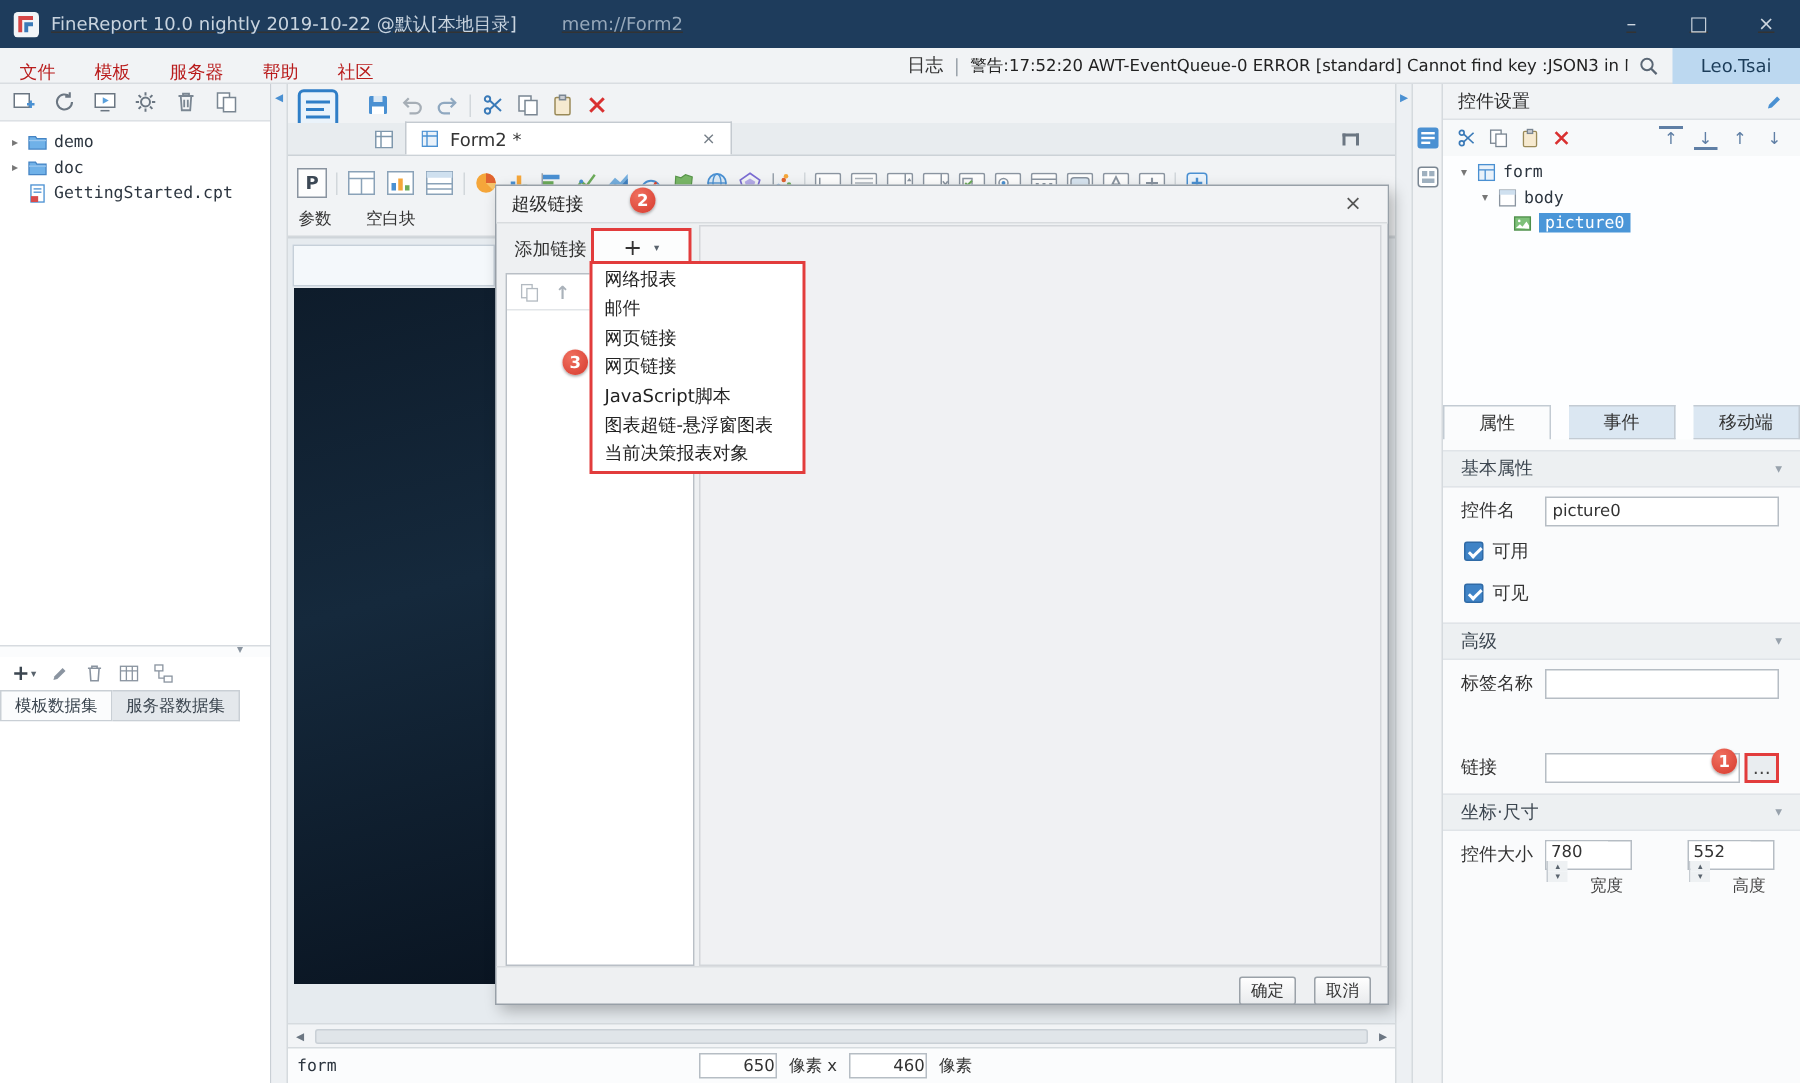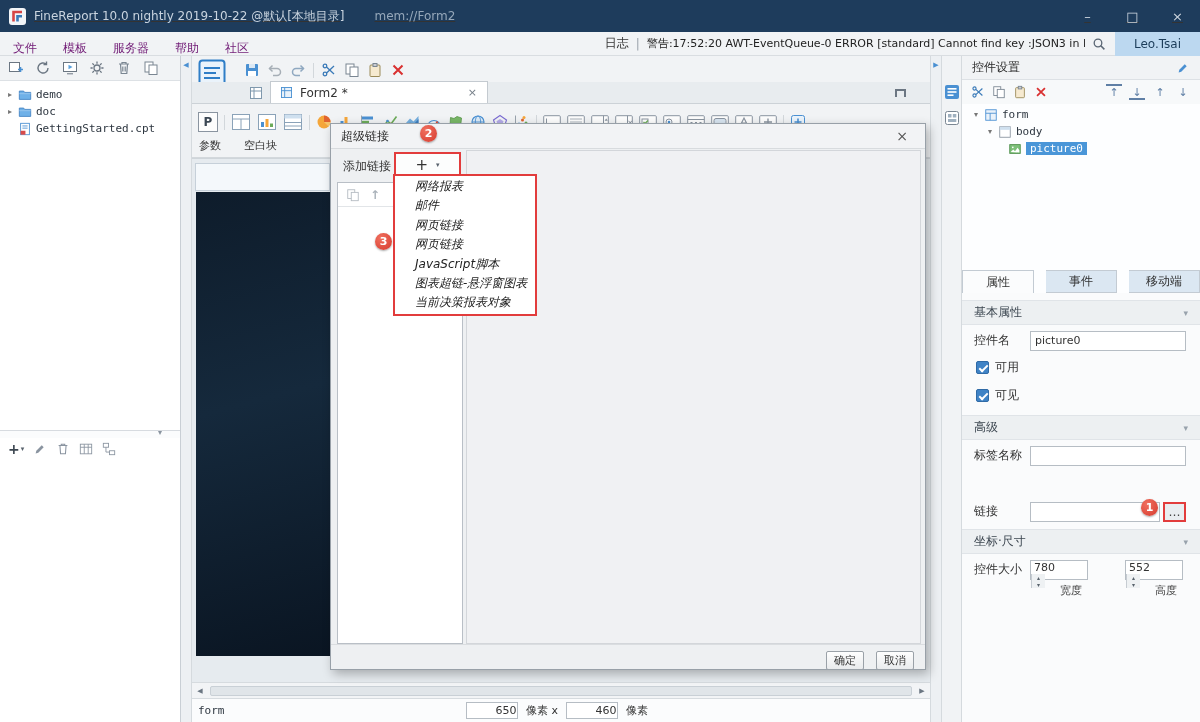--- a/index.html
+++ b/index.html
@@ -16,21 +16,21 @@
   
   #titlebar{left:0;top:0;width:1200px;height:32px;background:#1e3c5c;display:flex;align-items:center;text-decoration:underline;}
   .tb-logo{margin:0 8px 0 9px;}
   .tb-title{color:#c9d4df;font-size:12px;white-space:nowrap;}
   .tb-path{color:#96a8ba;font-size:12px;margin-left:30px;}
   .tb-ctrls{margin-left:auto;display:flex;height:32px;}
   .tb-btn{width:45px;height:32px;display:flex;align-items:center;justify-content:center;color:#cdd6df;font-size:13px;cursor:default;}
 
   
   #menubar{left:0;top:32px;width:1200px;height:24px;background:#f1f3f5;border-bottom:1px solid #d9dde1;display:flex;align-items:center;}
-  .menu-item{padding:4px 13px;height:24px;line-height:24px;font-size:12px;color:#701a75;}
+  .menu-item{padding:4px 13px;height:24px;line-height:24px;font-size:12px;color:#b91c1c;}
   .menu-right{margin-left:auto;display:flex;align-items:center;height:24px;}
   .log-label{font-size:12px;margin-right:7px;}
   .menu-sep{color:#9aa2aa;margin-right:7px;}
   .warning-text{font-size:11px;color:#222;max-width:438px;white-space:nowrap;overflow:hidden;}
   .search-icon-wrap{margin:0 9px 0 7px;}
   .user-chip{background:#bcd8f0;height:24px;line-height:24px;padding:0 19px;font-size:12px;color:#1c3d5a;}
 
   
   #left-pane{left:0;top:56px;width:181px;height:666px;background:#fff;border-right:1px solid #c9cfd5;}
   .lp-toolbar{height:25px;background:#f1f3f5;border-bottom:1px solid #dde1e5;display:flex;align-items:center;gap:11px;padding-left:8px;}
@@ -125,21 +125,21 @@
   .dlg-title .spacer{flex:1;}
   .dlg-close{width:26px;text-align:center;font-size:14px;color:#555;}
   .dlg-addlink{position:absolute;left:12px;top:34px;font-size:12px;color:#333;}
   .dlg-add{position:absolute;left:63px;top:28px;width:67px;height:26px;background:#fcfdfd;border:2px solid #e23c3c;display:flex;align-items:center;justify-content:center;gap:8px;}
   .dlg-add .plus{font-size:15px;color:#333;line-height:1;}
   .dlg-list{position:absolute;left:6px;top:58px;width:126px;height:462px;background:#fff;border:1px solid #b9bfc6;}
   .dlg-list-toolbar{height:24px;border-bottom:1px solid #e2e5e8;display:flex;align-items:center;gap:10px;padding-left:8px;}
   .dlg-up{color:#aab2ba;font-size:12px;font-weight:bold;}
   .dlg-content{position:absolute;left:135px;top:26px;width:455px;height:494px;background:#f0f1f3;border:1px solid #d3d6da;}
   .dlg-menu{position:absolute;left:62px;top:50px;width:144px;background:#fff;border:2px solid #e23c3c;z-index:12;padding:1px 0;}
-  .dlg-menu-item{height:19.4px;line-height:19.4px;padding-left:20px;font-size:12px;color:#222;white-space:nowrap;font-style:italic;}
+  .dlg-menu-item{height:19.4px;line-height:19.4px;padding-left:8px;font-size:12px;color:#222;white-space:nowrap;}
   .dlg-footline{position:absolute;left:0;right:0;top:520px;border-top:1px solid #dadde0;}
   .dlg-btn{position:absolute;top:527px;width:38px;height:19px;font-size:11px;display:flex;align-items:center;justify-content:center;background:linear-gradient(#fefefe,#e9ebed);border:1px solid #9aa1a8;border-radius:2px;color:#333;}
   #dlg-ok{left:495px;}
   #dlg-cancel{left:545px;}
 
   
   .badge{position:absolute;width:17px;height:17px;border-radius:50%;background:radial-gradient(circle at 35% 30%,#f0705f,#d63a2e);color:#fff;font-size:11px;font-weight:bold;display:flex;align-items:center;justify-content:center;z-index:40;box-shadow:0 1px 2px rgba(0,0,0,.35);}
   #badge1{left:1141px;top:499px;}
   #badge2{left:420px;top:125px;}
   #badge3{left:375px;top:233px;}
@@ -277,20 +277,24 @@
               <line x1="10.5" y1="2.5" x2="10.5" y2="13.5" stroke="#8a94a0"></line>
             </svg>
           </span>
         <span class="ds-tool">
             <svg class="i14" viewBox="0 0 16 16">
               <rect x="1.5" y="1.5" width="6" height="4.5" fill="#fff" stroke="#8a94a0"></rect>
               <rect x="8.5" y="10" width="6" height="4.5" fill="#fff" stroke="#8a94a0"></rect>
               <path d="M4.5 6v5.5h4" fill="none" stroke="#8a94a0"></path>
             </svg>
           </span>
+      </div>
+      <div class="lp-ds-tabs">
+        <span class="ds-tab selected">模板数据集</span>
+        <span class="ds-tab">服务器数据集</span>
       </div>
       <div class="lp-ds-body"></div>
     </div>
   </div>
 
   <div id="left-collapse" class="abs">
     <span class="strip-arrow">◀</span>
   </div>
   <div id="right-collapse" class="abs">
     <span class="strip-arrow">▶</span>

